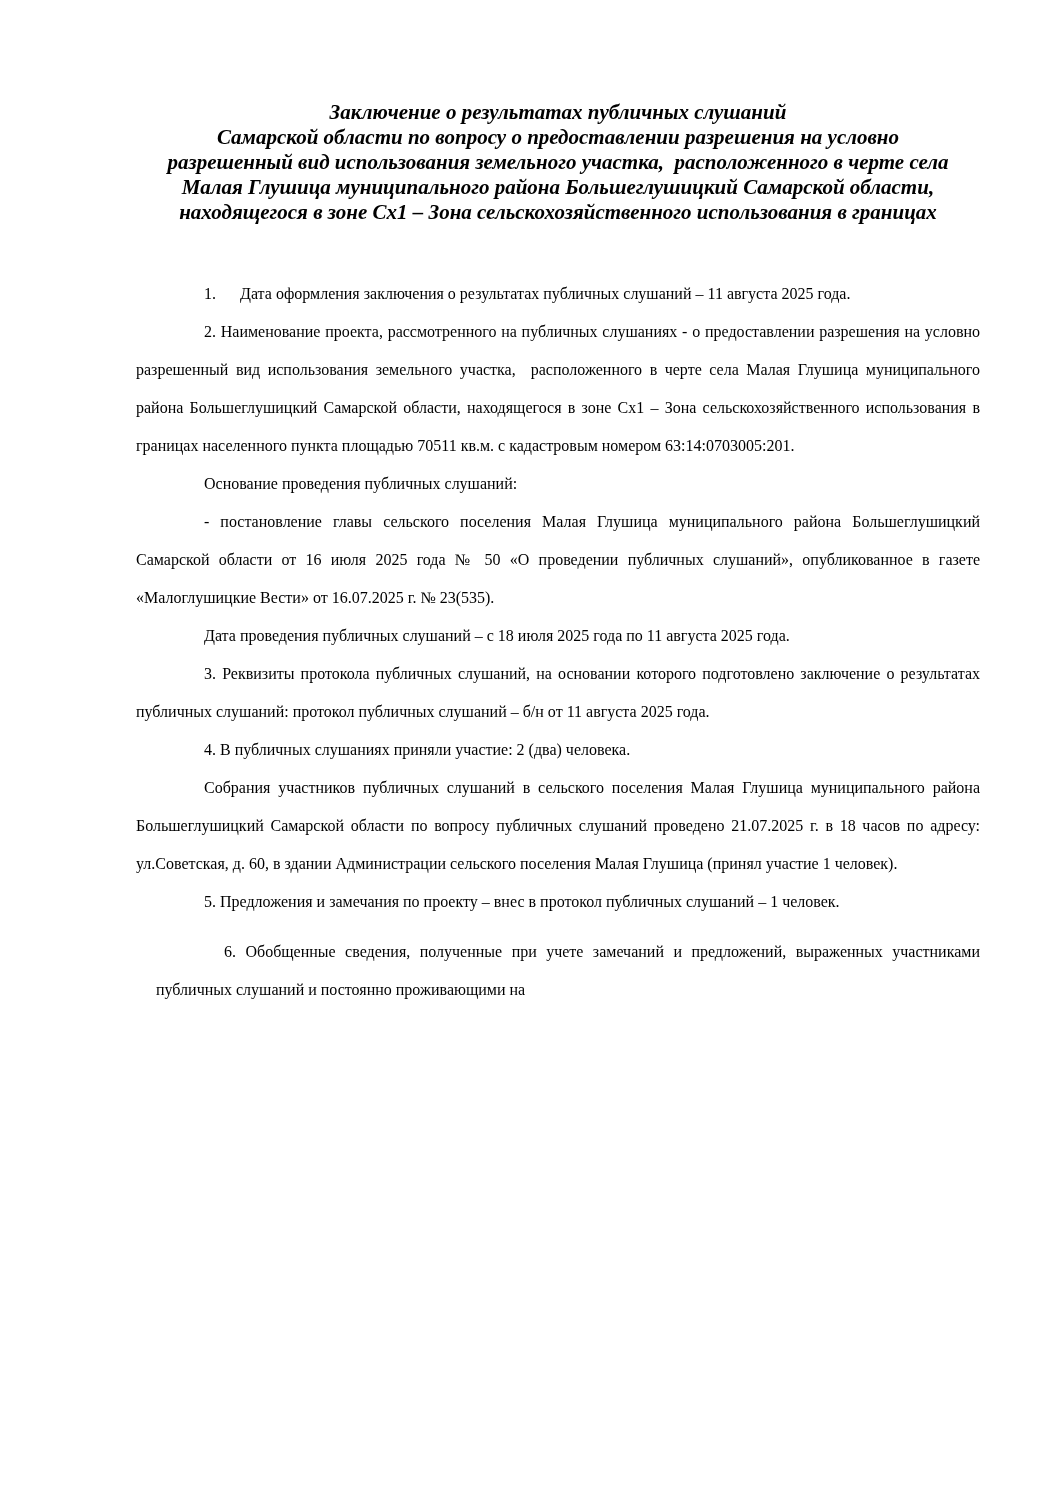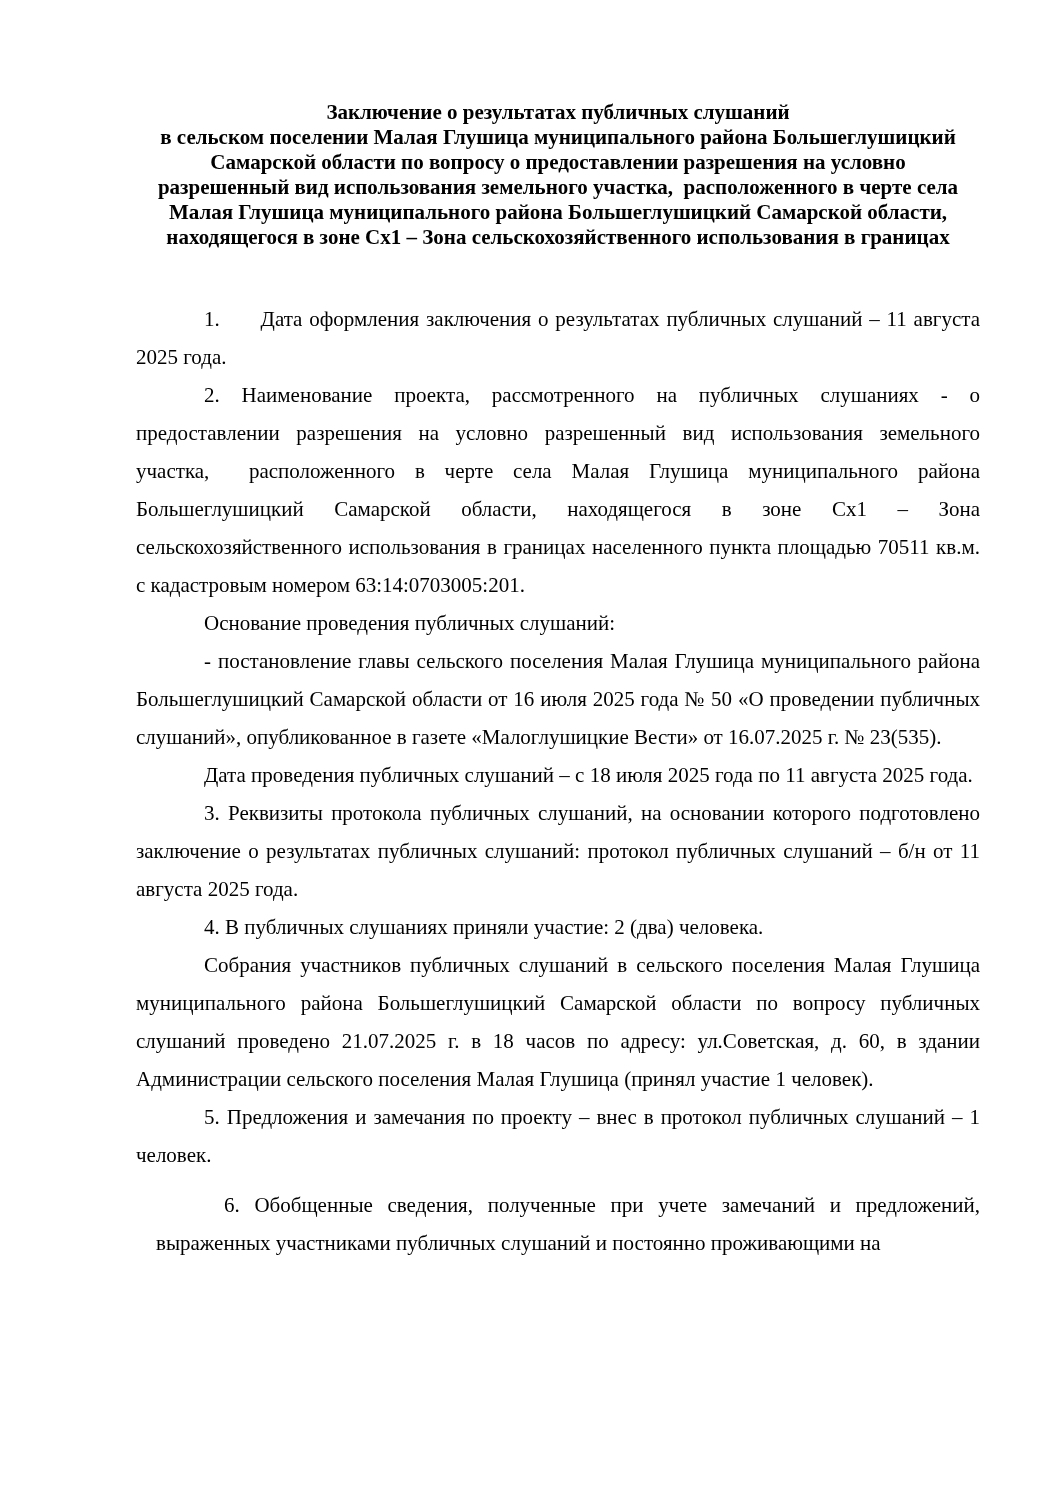--- a/index.html
+++ b/index.html
@@ -20,24 +20,25 @@
     background: #ffffff;
     overflow: hidden;
     box-sizing: border-box;
   }
   .doc-title {
     margin: 100px 78px 0 136px;
     text-align: center;
     font-weight: bold;
     font-size: 21px;
     line-height: 25px;
+    font-style: italic;
   }
   .doc-body {
     margin: 50px 78px 0 136px;
-    font-size: 21px;
+    font-size: 16px;
     line-height: 38px;
   }
   .doc-body p {
     margin: 0;
     padding: 0;
     text-align: justify;
     text-indent: 68px;
   }
   .doc-body p.hanging {
     padding-left: 46px;
@@ -48,21 +49,20 @@
     margin-top: 12px;
     margin-left: 20px;
   }
 </style>
 </head>
 <body>
 
 <div class="sheet">
   <div class="doc-title">
       <div>Заключение о результатах публичных слушаний</div>
-      <div>в сельском поселении Малая Глушица муниципального района Большеглушицкий</div>
       <div>Самарской области по вопросу о предоставлении разрешения на условно</div>
       <div>разрешенный вид использования земельного участка,&nbsp; расположенного в черте села</div>
       <div>Малая Глушица муниципального района Большеглушицкий Самарской области,</div>
       <div>находящегося в зоне Сх1 – Зона сельскохозяйственного использования в границах</div>
     </div>
   <div class="doc-body">
       <p class="numbered-tab">1.&nbsp;&nbsp;&nbsp;&nbsp;&nbsp;&nbsp;Дата оформления заключения о результатах публичных слушаний – 11 августа 2025 года.</p>
       <p class="normal">2. Наименование проекта, рассмотренного на публичных слушаниях - о предоставлении разрешения на условно разрешенный вид использования земельного участка,&nbsp; расположенного в черте села Малая Глушица муниципального района Большеглушицкий Самарской области, находящегося в зоне Сх1 – Зона сельскохозяйственного использования в границах населенного пункта площадью 70511 кв.м. с кадастровым номером 63:14:0703005:201.</p>
       <p class="normal">Основание проведения публичных слушаний:</p>
       <p class="normal">- постановление главы сельского поселения Малая Глушица муниципального района Большеглушицкий Самарской области от 16 июля 2025 года № 50 «О проведении публичных слушаний», опубликованное в газете «Малоглушицкие Вести» от 16.07.2025 г. № 23(535).</p>

